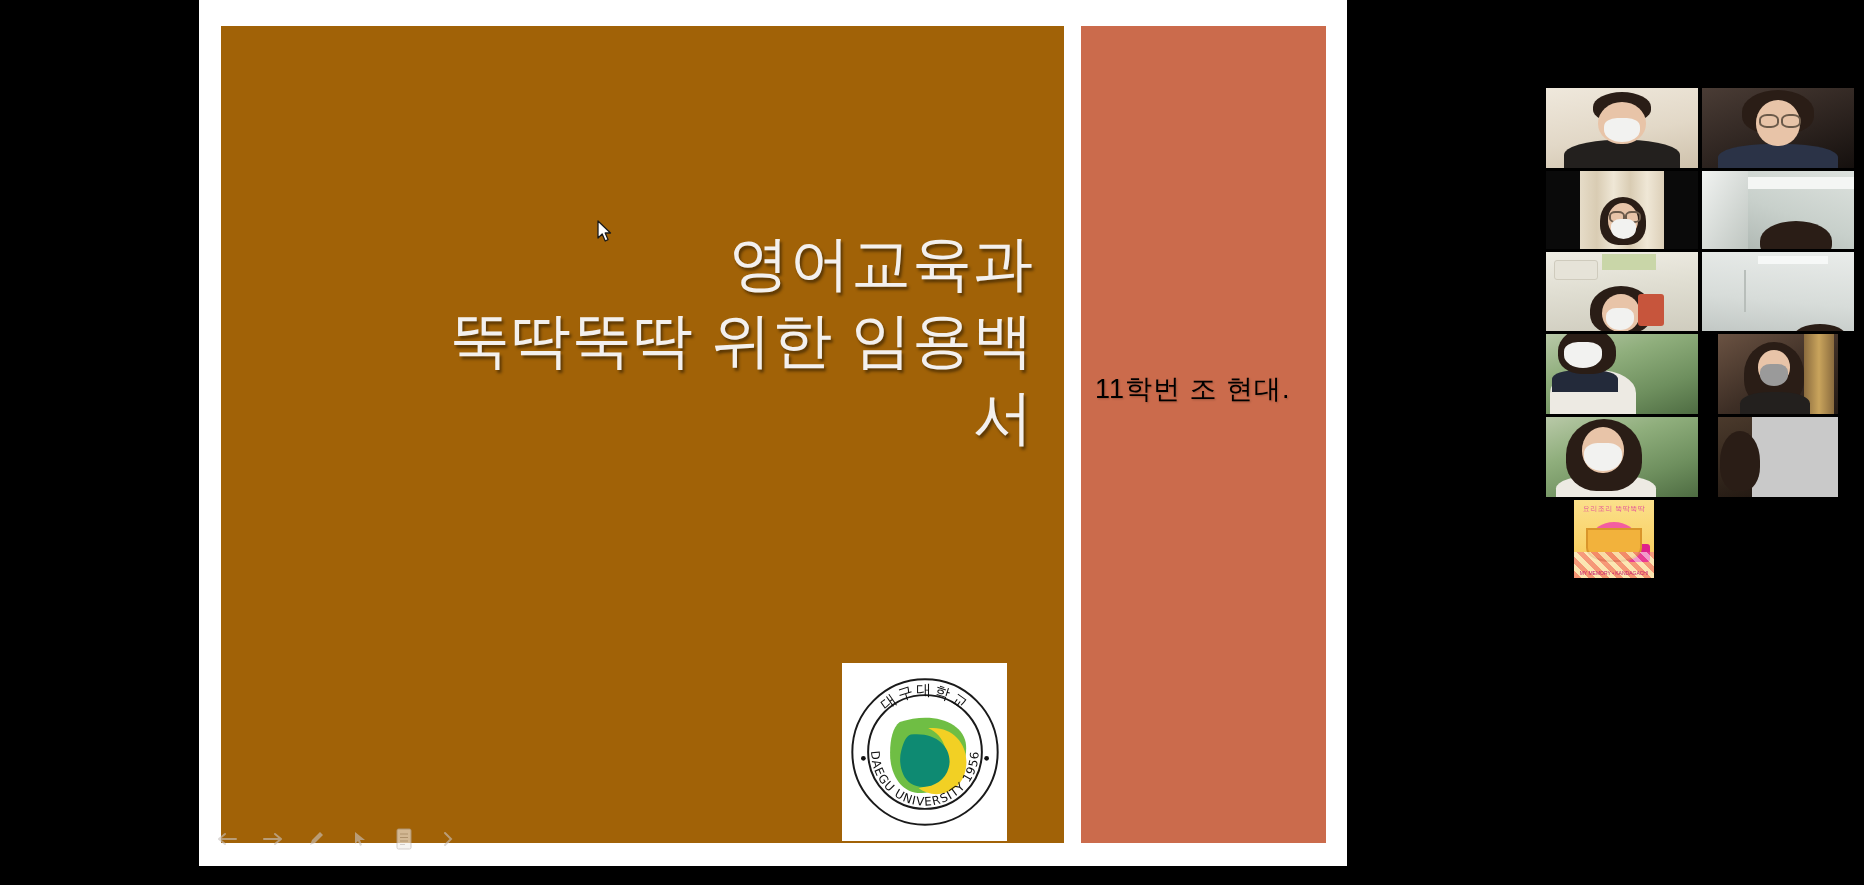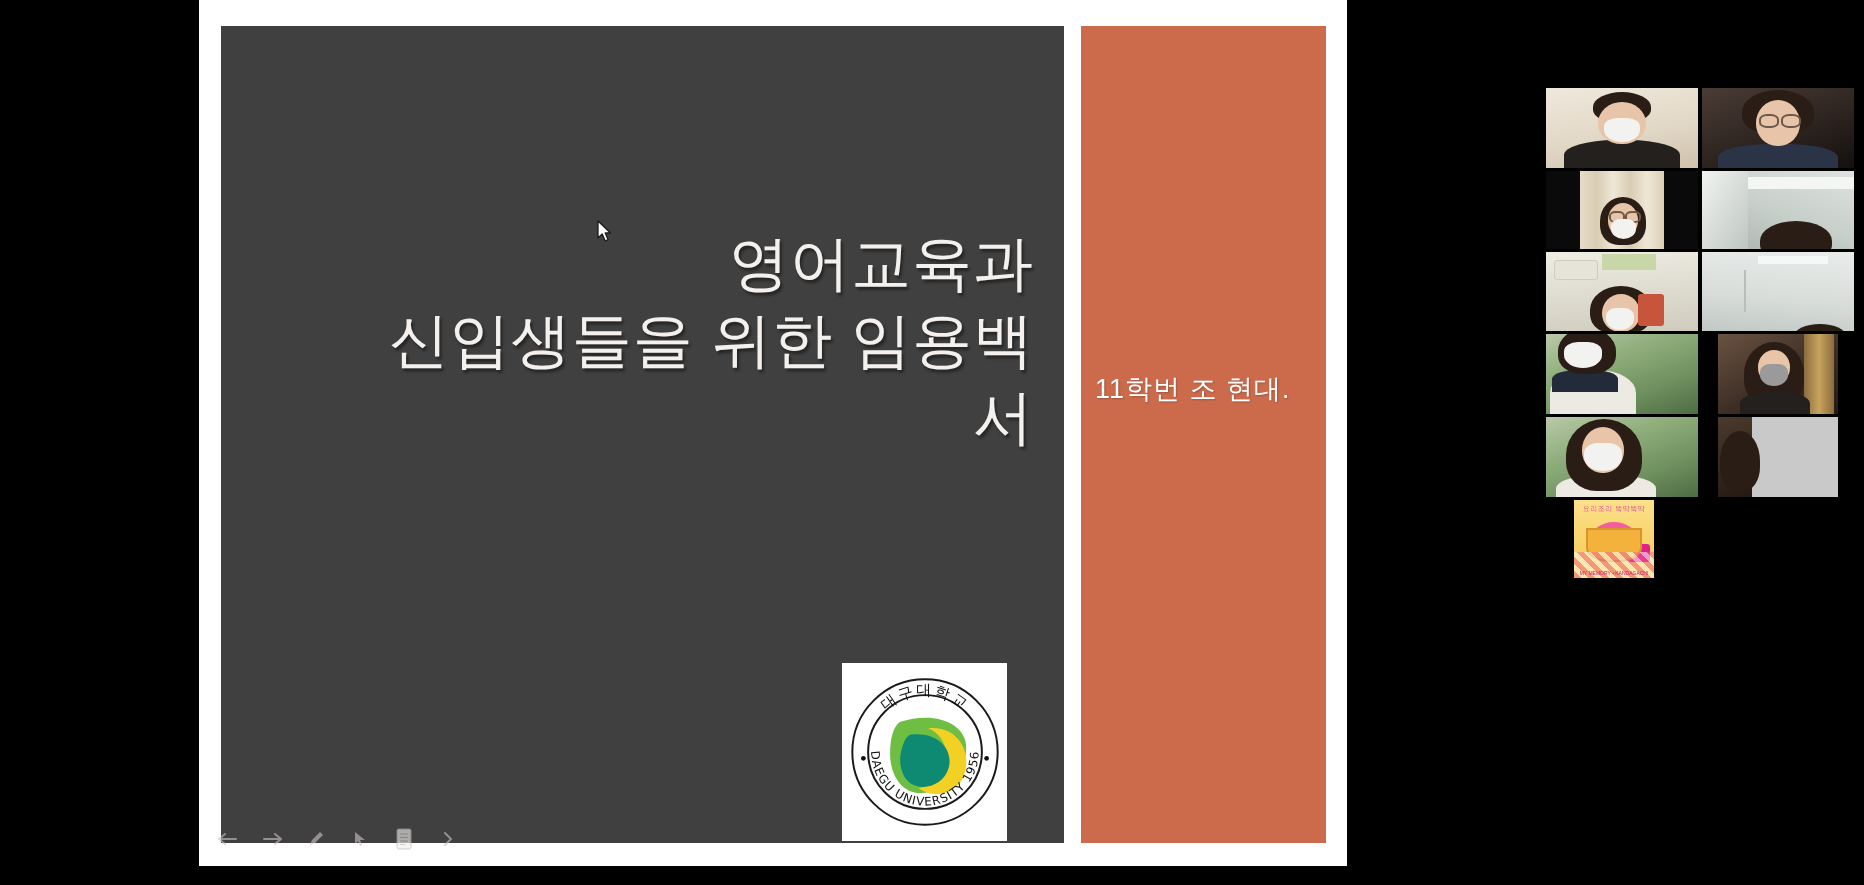--- a/index.html
+++ b/index.html
@@ -29,41 +29,41 @@
     background: #ffffff;
   }
 
   
   .slide-body {
     position: absolute;
     left: 22px;
     top: 26px;
     width: 843px;
     height: 817px;
-    background: #404040;
+    background: #a16207;
     overflow: hidden;
   }
 
   
   .slide-accent {
     position: absolute;
     left: 882px;
     top: 26px;
     width: 245px;
     height: 817px;
     background: #CB6B4C;
     overflow: hidden;
   }
 
   .accent-text {
     position: absolute;
     left: 14px;
     top: 345px;
     width: 230px;
-    color: #ffffff;
+    color: #000000;
     font-size: 27px;
     letter-spacing: 1px;
     white-space: nowrap;
     text-shadow: 1px 1px 2px rgba(0,0,0,0.22);
   }
 
   
   .title-block {
     position: absolute;
     right: 30px;
@@ -249,21 +249,21 @@
 <body>
 
 <div id="screen">
 
   <div class="present-window">
 
     <div class="slide-body">
 
       <div class="title-block">
         <span class="title-line">영어교육과</span>
-        <span class="title-line">신입생들을 위한 임용백</span>
+        <span class="title-line">뚝딱뚝딱 위한 임용백</span>
         <span class="title-line">서</span>
       </div>
 
       <div class="logo-wrap">
         <svg class="logo-seal" viewBox="0 0 200 200">
           <defs>
             <path id="arcTop" d="M 28 100 A 72 72 0 0 1 172 100" fill="none"></path>
             <path id="arcBot" d="M 32 100 A 68 68 0 0 0 168 100" fill="none"></path>
           </defs>
           <circle cx="100" cy="100" r="92" fill="#ffffff" stroke="#1A1A1A" stroke-width="2.5"></circle>

